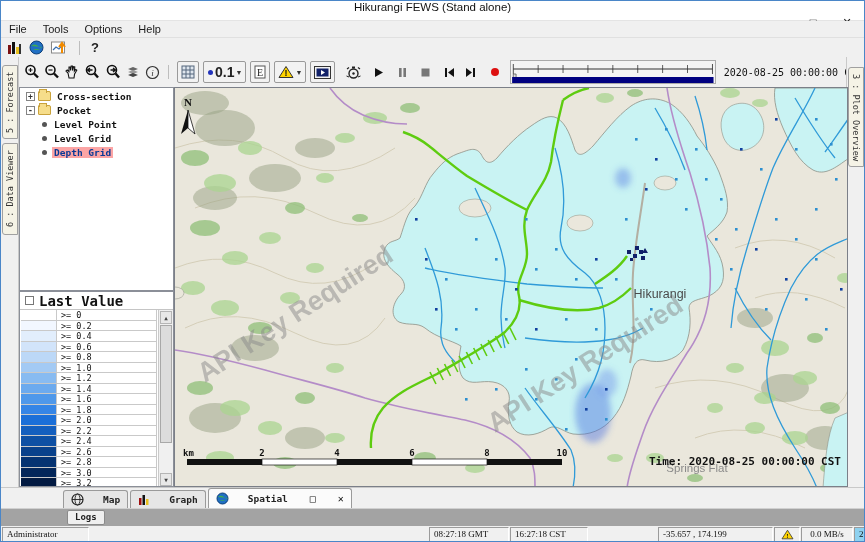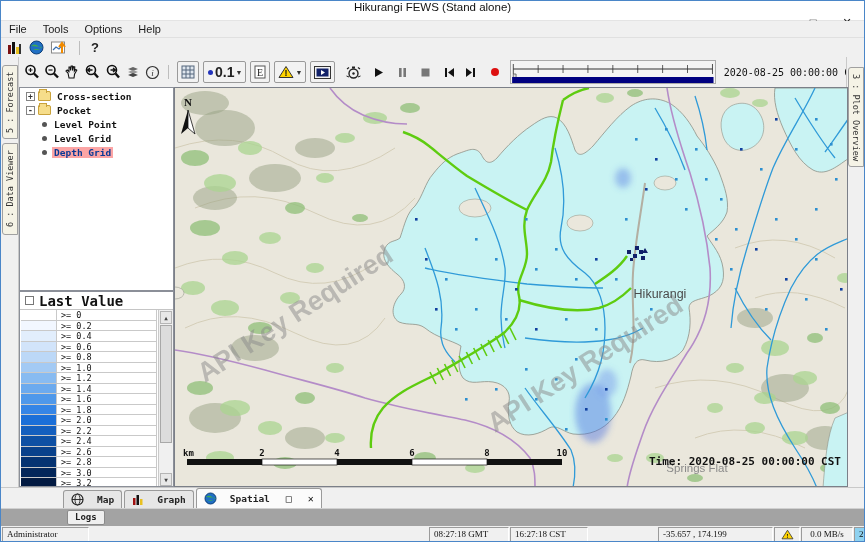--- a/index.html
+++ b/index.html
@@ -62,21 +62,21 @@
   .sbar { position:absolute; right:0; top:0; width:15px; height:100%; background:#f0f0f0; border-left:1px solid #c9c9c9;}
   .sbar .arr { position:absolute; left:1px; width:12px; height:13px; background:#e8e8e8; border:1px solid #b5b5b5; font-size:6px; line-height:12px; text-align:center; color:#444;}
   .sbar .arr.up { top:1px; } .sbar .arr.dn { bottom:1px; }
   .sbar .thumb { position:absolute; left:1px; top:15px; width:12px; height:118px; background:#dcdcdc; border:1px solid #a8a8a8;}
 
   
   #map { position:absolute; left:173px; top:86px; width:674px; height:400px; border:1px solid #7b7f88; background:#eae7dc; overflow:hidden;}
 
   
   #btabs { position:absolute; left:0; top:486px; width:100%; height:21px; background:#f0f0f0; border-top:1px solid #c9c9c9; display:flex; align-items:flex-end; padding-left:62px; gap:2px;}
-  .btab { display:flex; align-items:center; gap:13px; height:18px; padding:0 7px; background:#e6e6e6; border:1px solid #9a9a9a; border-bottom:none; border-radius:3px 3px 0 0; font-size:9.5px; font-family:"DejaVu Sans Mono", monospace; font-weight:bold; color:#222;}
+  .btab { display:flex; align-items:center; gap:19px; height:18px; padding:0 7px; background:#e6e6e6; border:1px solid #9a9a9a; border-bottom:none; border-radius:3px 3px 0 0; font-size:9.5px; font-family:"DejaVu Sans Mono", monospace; font-weight:bold; color:#222;}
   .btab.active { background:#fbfbfb; height:20px; }
   .btab .tabctl { font-size:10px; font-weight:bold; margin-left:3px; color:#111;}
   #logsrow { position:absolute; left:0; top:507px; width:100%; height:25px; background:#a3a3a3; border-top:1px solid #d0d0d0;}
   #logsbtn { position:absolute; left:66px; top:1px; height:15px; padding:0 7px; background:#efefef; border:1px solid #8a8a8a; border-radius:2px; font-size:9px; font-family:"DejaVu Sans Mono", monospace; font-weight:bold; color:#222; line-height:13px;}
 
   
   #statusbar { position:absolute; left:0; top:525px; width:100%; height:17px; background:#f0f0f0; font-family:Liberation Serif, serif; font-size:9px; color:#111;}
   .scell { position:absolute; top:1px; height:15px; border:1px solid; border-color:#9b9b9b #ffffff #ffffff #9b9b9b; padding:1px 4px; line-height:11px; white-space:nowrap; overflow:hidden; background:#f0f0f0;}
   #mem-cell .fill { position:absolute; left:0; top:0; height:100%; width:55%; background:#8fd2f0; z-index:0;}
   #mem-cell span { position:relative; z-index:1; }

